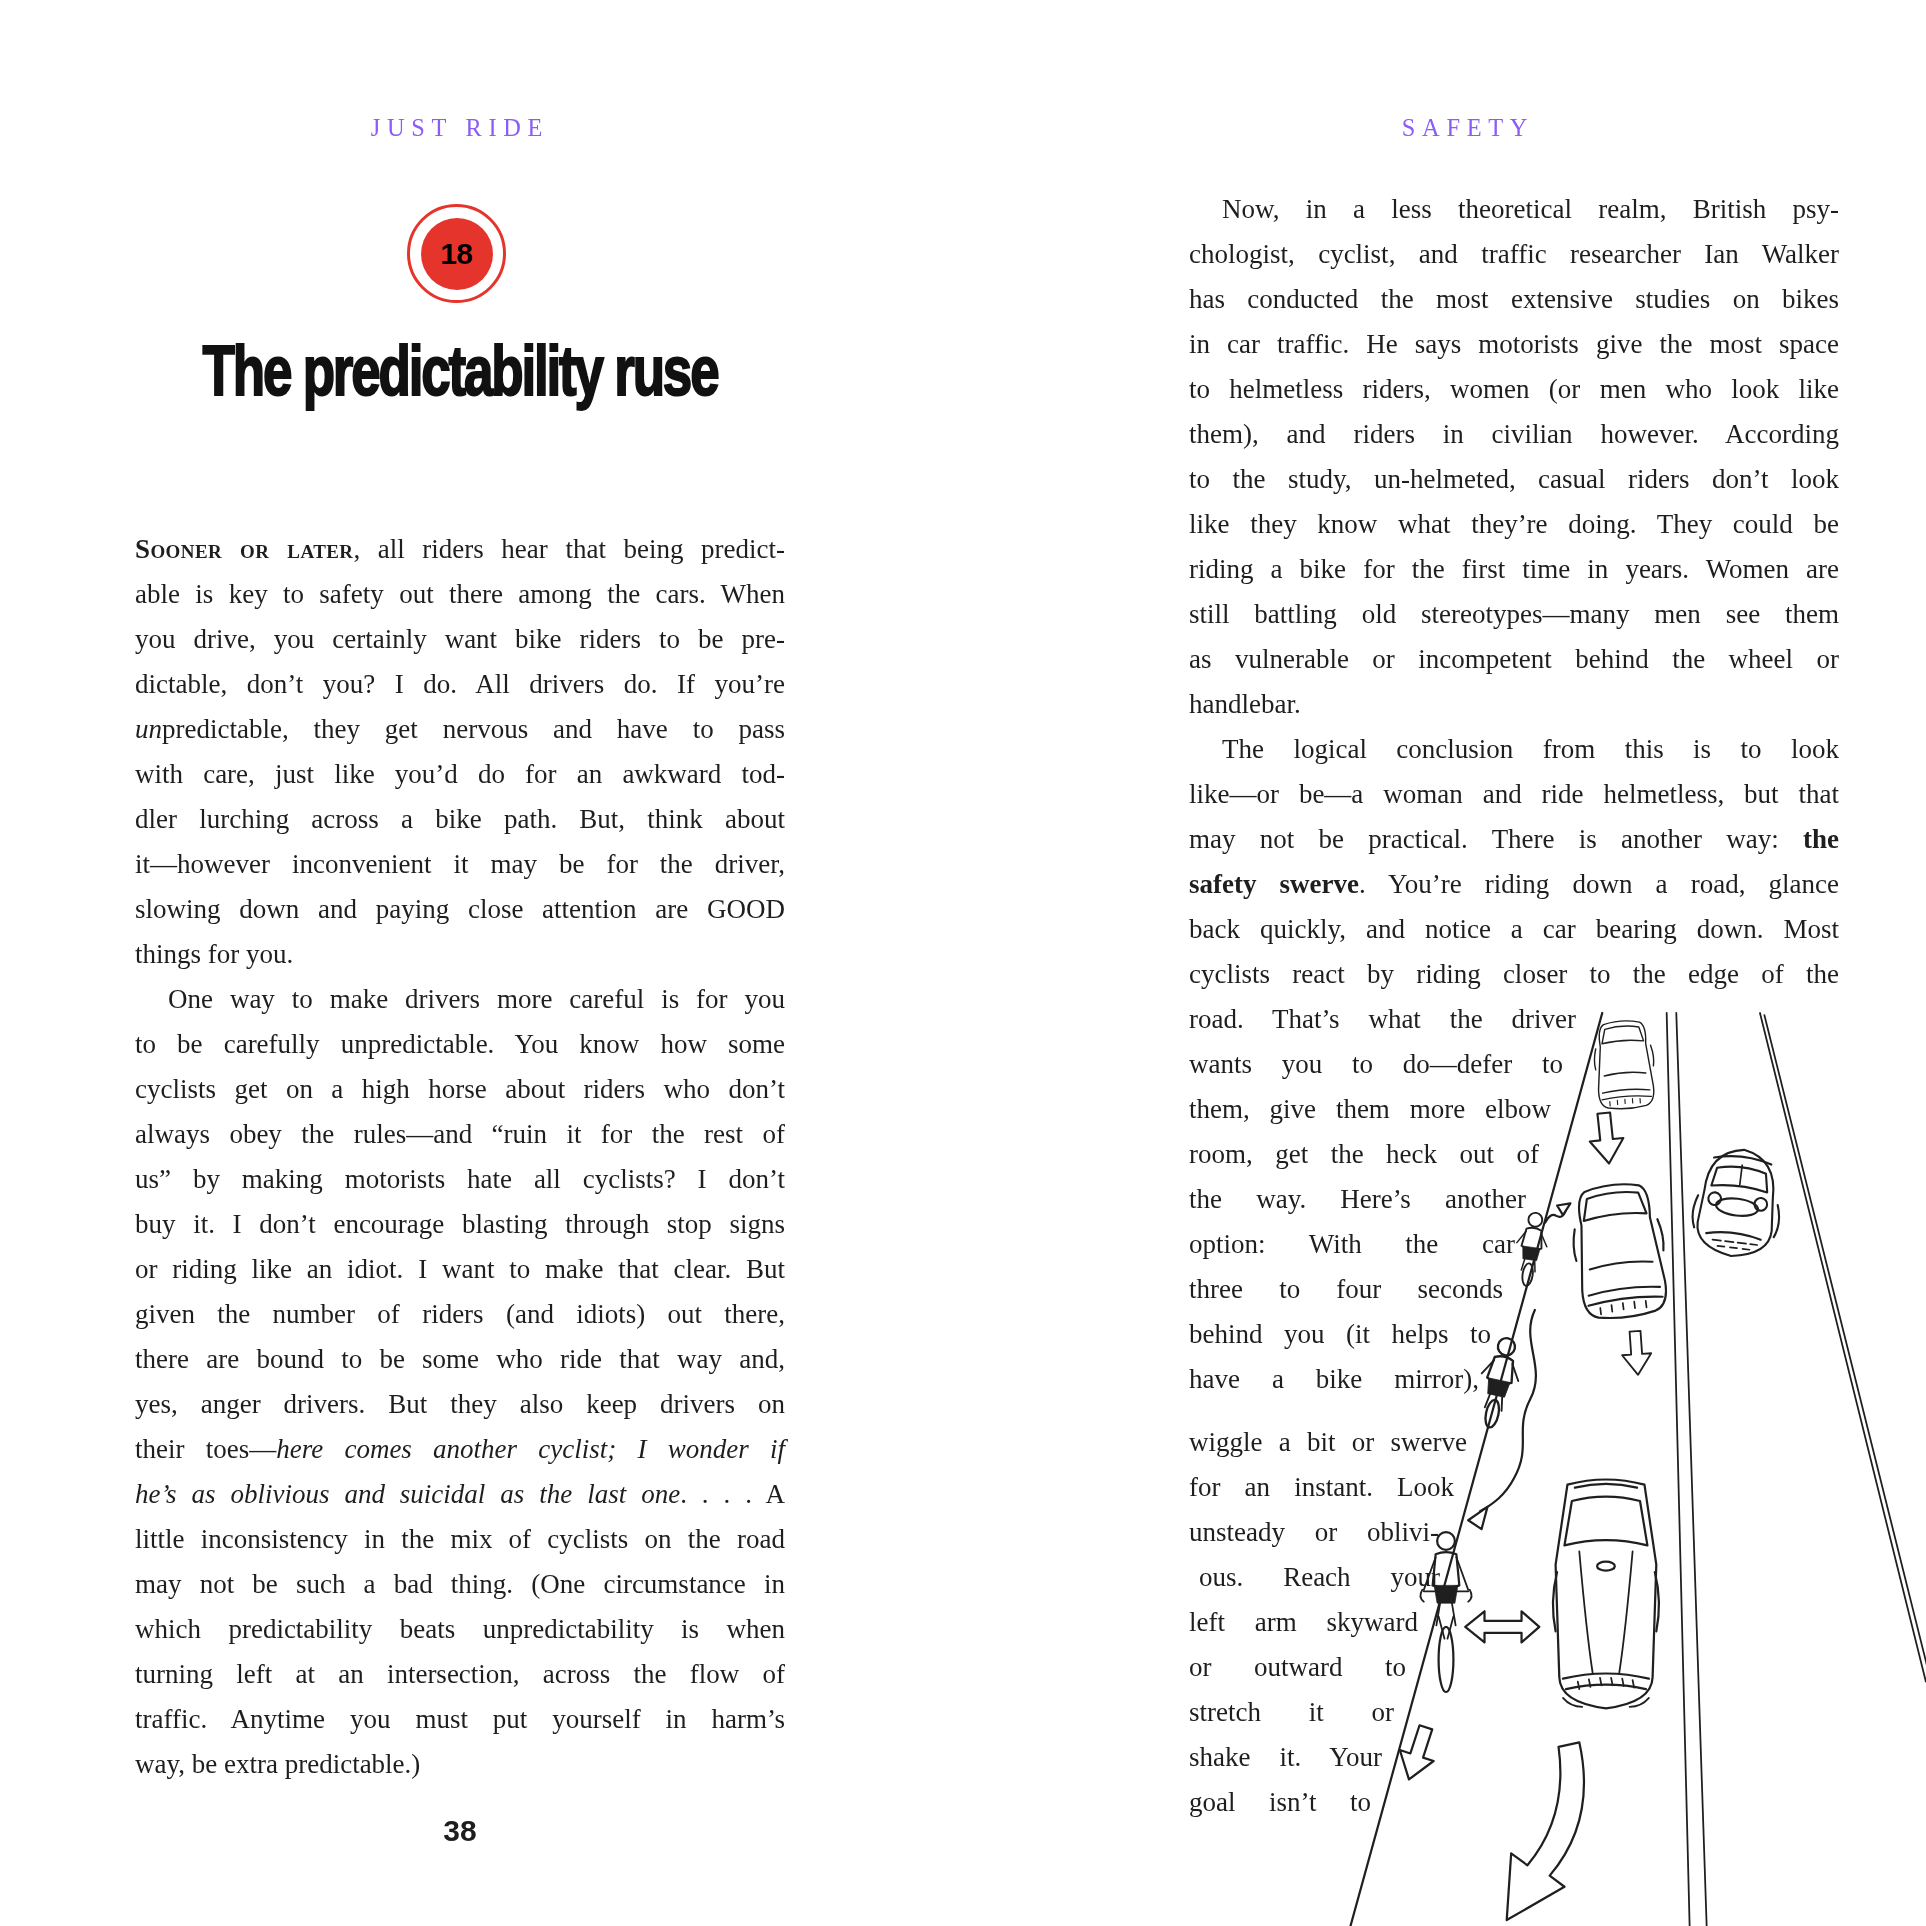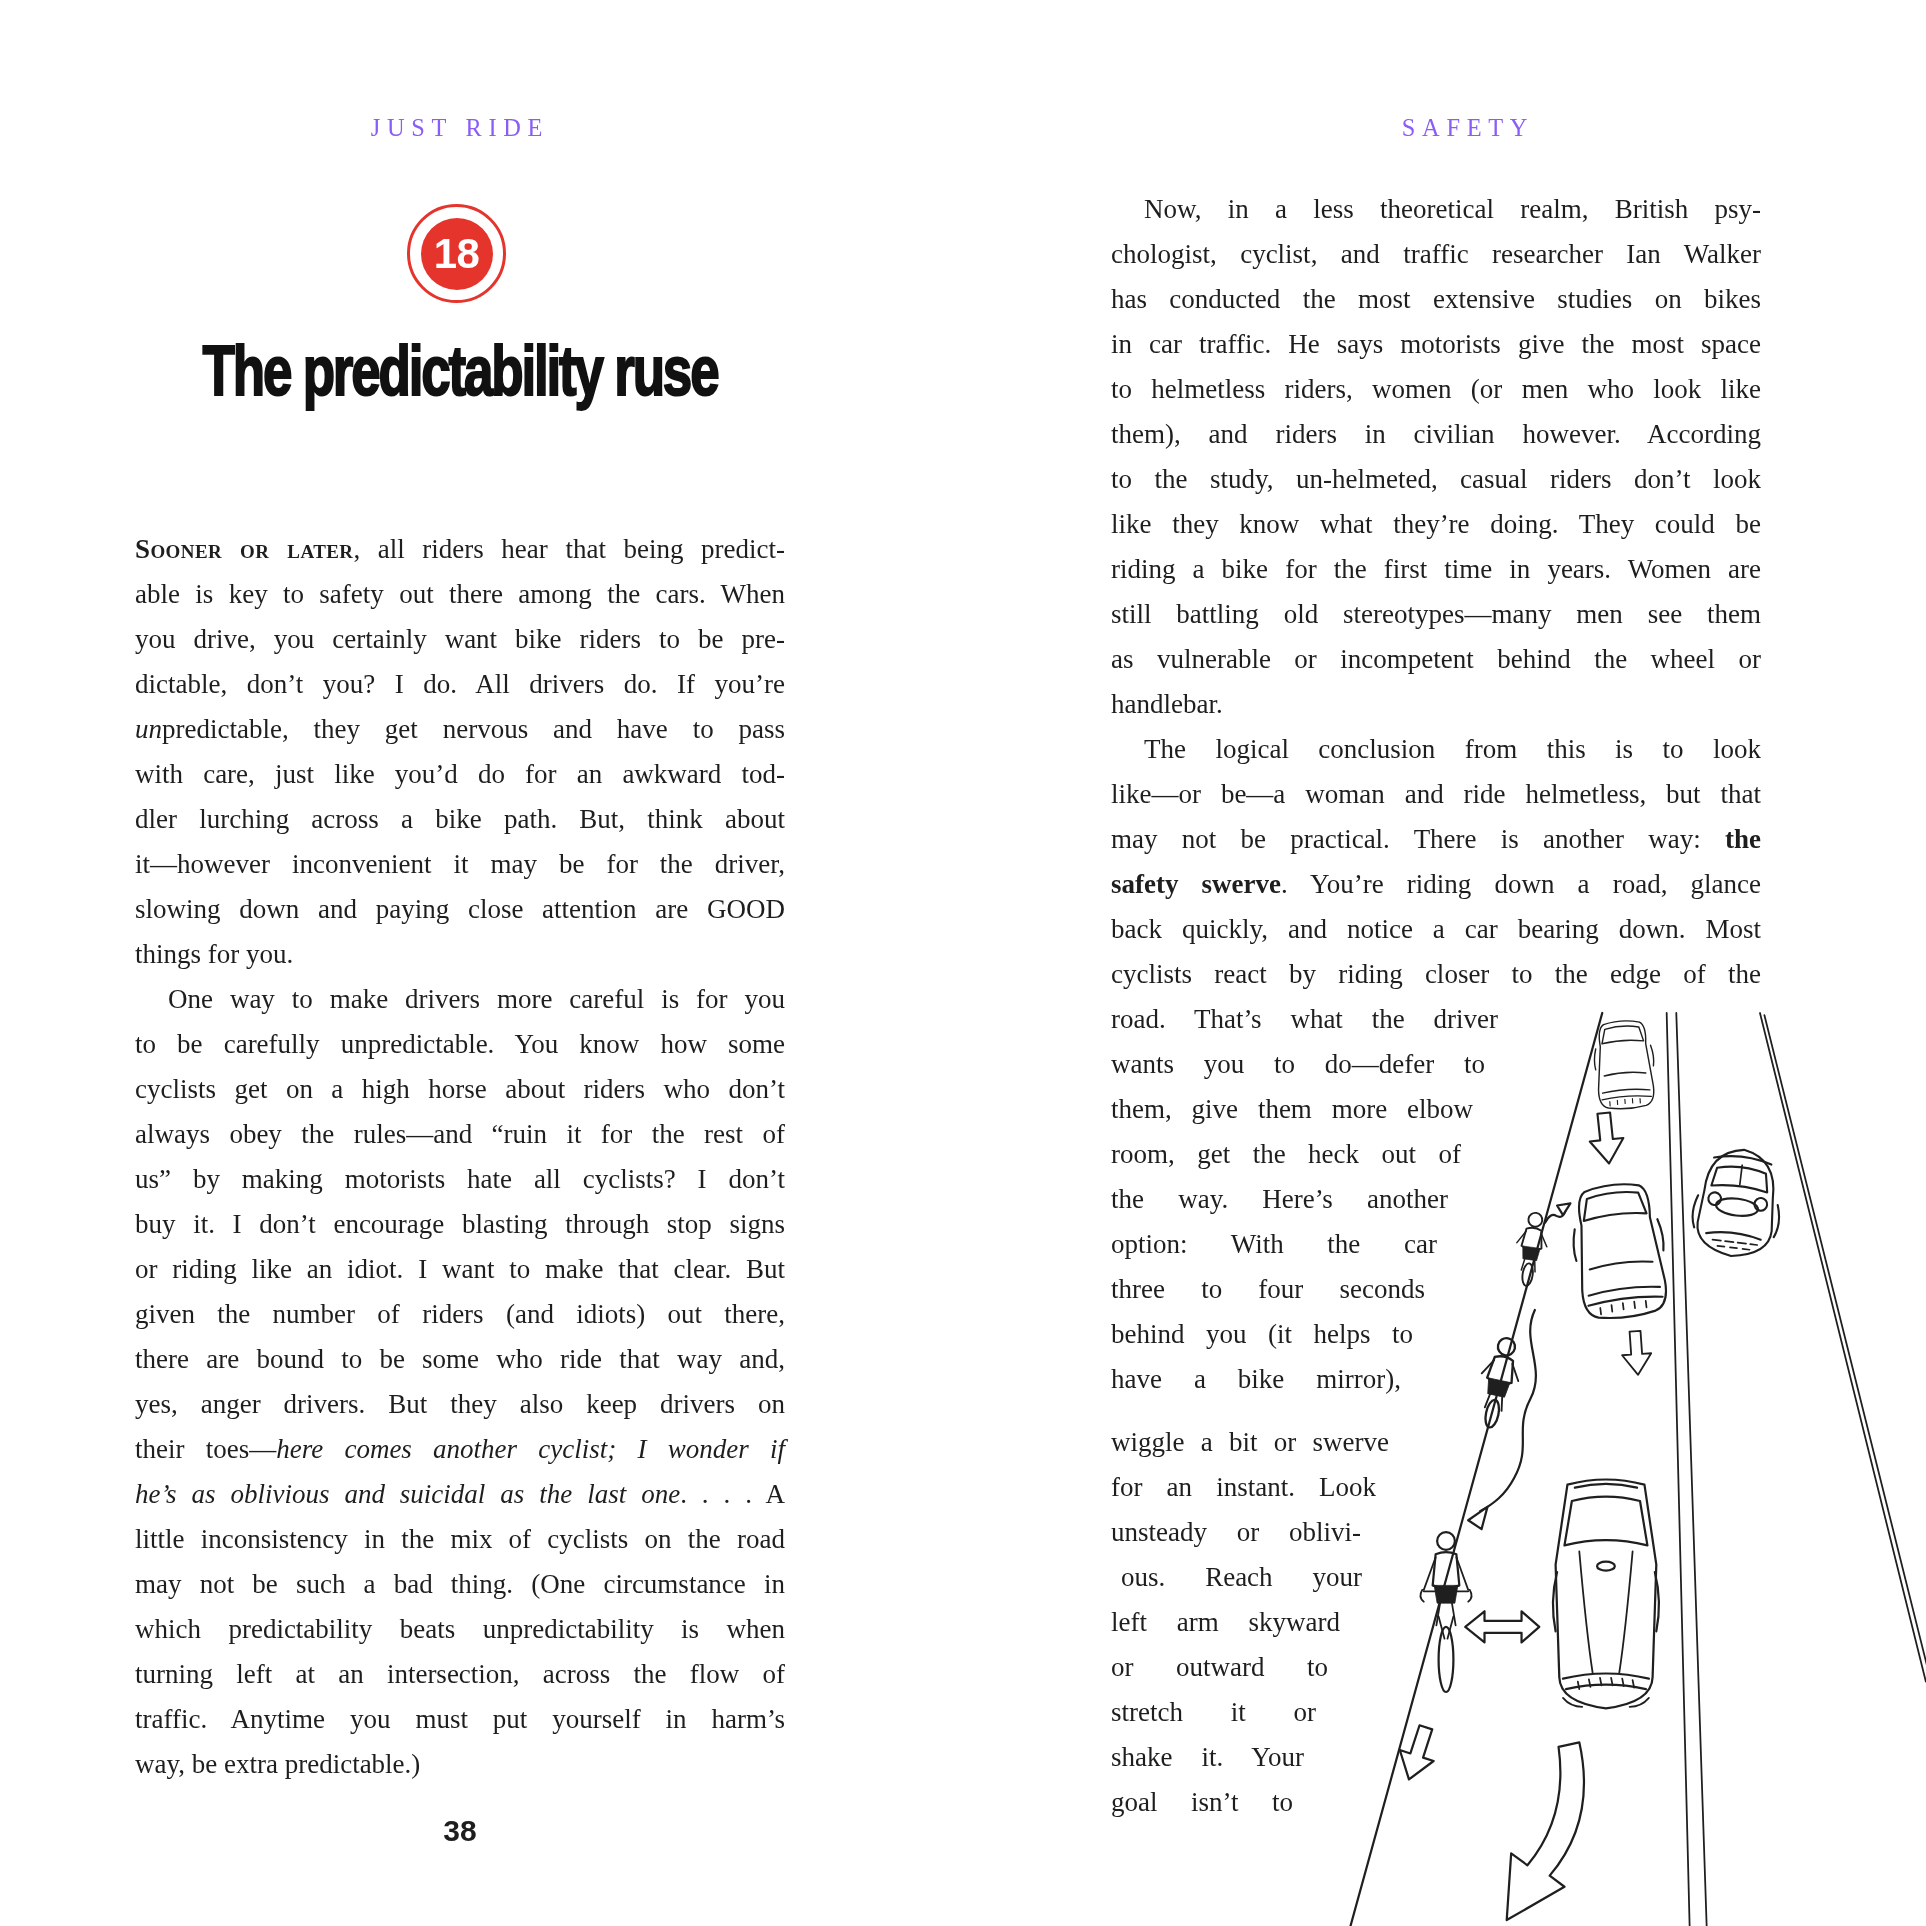--- a/index.html
+++ b/index.html
@@ -9,31 +9,31 @@
   .runhead{position:absolute;width:650px;text-align:center;font-size:24.4px;
            letter-spacing:6.7px;line-height:30px;color:#8b5cf6;}
   #head-left{left:135px;top:113px;}
   #head-right{left:1143px;top:113px;}
   
   .badge{position:absolute;left:407px;top:204px;width:99px;height:99px;border-radius:50%;
          border:3.7px solid var(--accent);background:#fff;box-sizing:border-box;
          display:flex;align-items:center;justify-content:center;}
   .badge-inner{width:72px;height:72px;border-radius:50%;background:var(--accent);
                display:flex;align-items:center;justify-content:center;}
-  .badge-num{font-family:"Liberation Sans",sans-serif;font-weight:bold;font-size:42px;
-             color:#ffffff;letter-spacing:-0.7px;}
+  .badge-num{font-family:"Liberation Sans",sans-serif;font-weight:bold;font-size:30px;
+             color:#000000;letter-spacing:-0.7px;}
   
   .chap-title{position:absolute;left:135px;top:330px;width:650px;text-align:center;
               font-family:"Liberation Sans",sans-serif;font-weight:bold;font-size:53px;
               letter-spacing:-2.2px;color:#111;transform:scaleY(1.32);transform-origin:50% 0;
               -webkit-text-stroke:1.5px #111;white-space:nowrap;}
   
   .col{position:absolute;font-size:27px;}
   #col-left{left:135px;top:527px;width:650px;}
-  #col-right{left:1111px;top:187px;width:650px;}
+  #col-right{left:1189px;top:187px;width:650px;}
   .tline{height:45px;line-height:45px;text-align:justify;text-align-last:justify;
          -moz-text-align-last:justify;overflow:visible;}
   .tlast{text-align-last:left;-moz-text-align-last:left;}
   .tindent{padding-left:33px;}
   .s-i{font-style:italic;}
   .s-b{font-weight:bold;}
   .s-scb{font-weight:bold;font-variant:small-caps;letter-spacing:0.4px;}
   
   .folio{position:absolute;left:135px;top:1814px;width:650px;text-align:center;
          font-family:"Liberation Sans",sans-serif;font-weight:bold;font-size:30px;color:#1e1e1e;}

